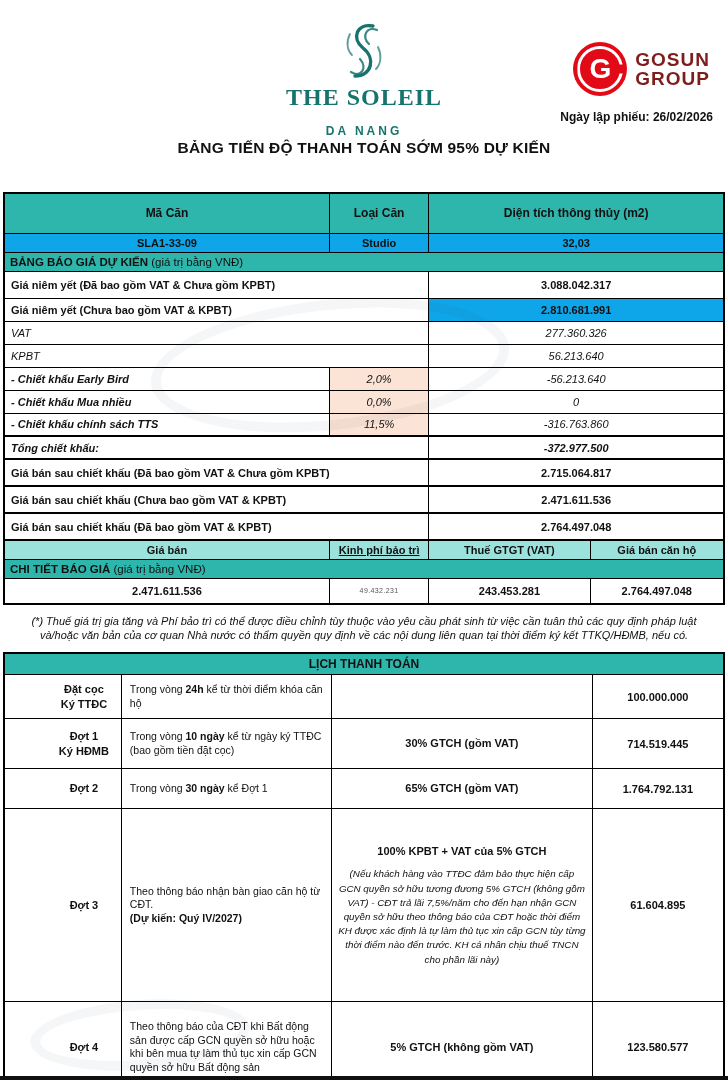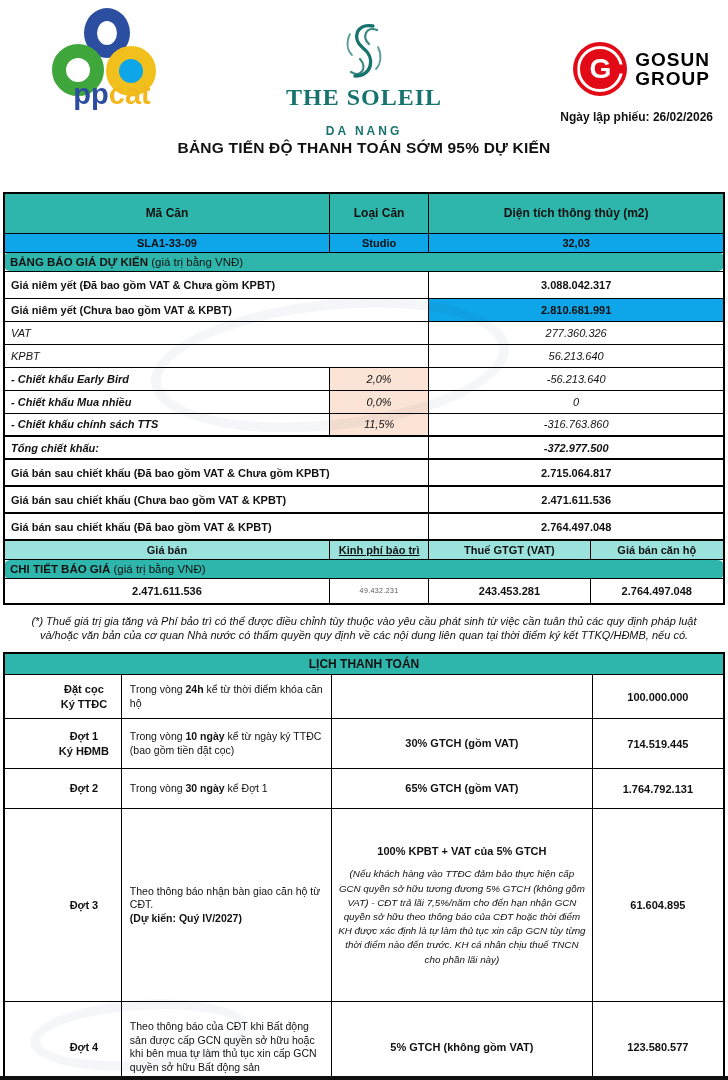--- a/index.html
+++ b/index.html
@@ -27,37 +27,37 @@
   .soleil-name { font-size:24px; font-weight:600; color:#17736d; letter-spacing:1px;
     font-family:"Liberation Serif", serif; margin-top:2px; }
   .soleil-city { font-size:12px; font-weight:bold; color:#17736d; letter-spacing:3px; margin-top:13px; }
 
   .gosun { position:absolute; right:15px; top:42px; display:flex; align-items:center; gap:8px; }
   .gosun-disc { width:54px; height:54px; border-radius:50%; background:#e30a17;
     display:flex; align-items:center; justify-content:center; position:relative; }
   .gosun-disc::before { content:""; position:absolute; inset:4px; border:3px solid #fff; border-radius:50%;
     clip-path:polygon(0 0,100% 0,100% 40%,45% 40%,45% 60%,100% 60%,100% 100%,0 100%); }
   .gosun-g { color:#fff; font-weight:bold; font-size:28px; line-height:1; position:relative; }
-  .gosun-text { font-size:19px; font-weight:bold; color:#000000; line-height:1.0; letter-spacing:1px; }
+  .gosun-text { font-size:19px; font-weight:bold; color:#7f1d1d; line-height:1.0; letter-spacing:1px; }
 
   .date-line { position:absolute; right:12px; top:110px; font-size:12px; font-weight:bold; }
   .doc-title { position:absolute; left:0; right:0; top:139px; text-align:center;
     font-size:15.5px; font-weight:bold; letter-spacing:0.2px; }
 
   
   table { border-collapse:collapse; width:722px; table-layout:fixed; }
   td,th { border:1px solid #000; font-size:11px; padding:3px 6px; vertical-align:middle; }
   .t-outer { border:2px solid #000; }
   .teal  { background:#2eb6ac; }
   .lteal { background:#9be2dc; }
   .yellow{ background:#0ea5e9; }
   .pink  { background:#fbe3d5; }
   .bold { font-weight:bold; } .ital { font-style:italic; }
   .ctr { text-align:center; }
-  .section-bar { font-size:11.5px; padding:3px 5px;border-radius:6px; }
+  .section-bar { font-size:11.5px; padding:3px 5px; }
   .section-bar .suffix { font-weight:normal; }
 
   .t-price tr.hdr th { height:40px; font-size:12px; }
   .t-price tr.unit td { height:17px; }
   .t-price td { height:23px; }
   .t-price tr.tall td { height:27px; }
   .thick-top td { border-top:2px solid #000; }
 
   .underl { text-decoration:underline; }
   .blurred { font-size:7px; color:#555; filter:blur(0.45px); letter-spacing:0.4px; }
@@ -84,26 +84,20 @@
 </head>
 <body>
 
 <div class="page">
 
   <div class="wm wm1"></div>
   <div class="wm wm2"></div>
 
   <div class="header">
 
-    <div class="ppcat">
-      <div class="ring blue"></div>
-      <div class="ring green"></div>
-      <div class="ring yellow"></div>
-      <div class="ppcat-text"><span class="pp">pp</span><span class="cat">cat</span></div>
-    </div>
 
     <div class="soleil">
       <svg width="46" height="62" viewBox="0 0 46 62">
         <g fill="none" stroke="#17736d" stroke-linecap="round">
           <path d="M32 6 C16 3, 10 18, 22 28 C35 38, 31 56, 14 56" stroke-width="3.4"></path>
           <path d="M36 10 C26 6, 20 16, 28 24" stroke-width="2.2" opacity="0.85"></path>
           <path d="M10 52 C20 58, 27 48, 19 39" stroke-width="2.2" opacity="0.85"></path>
           <path d="M9 14 C5 22, 6 30, 11 35" stroke-width="1.8" opacity="0.7"></path>
           <path d="M37 27 C41 35, 40 44, 35 49" stroke-width="1.8" opacity="0.7"></path>
         </g>

